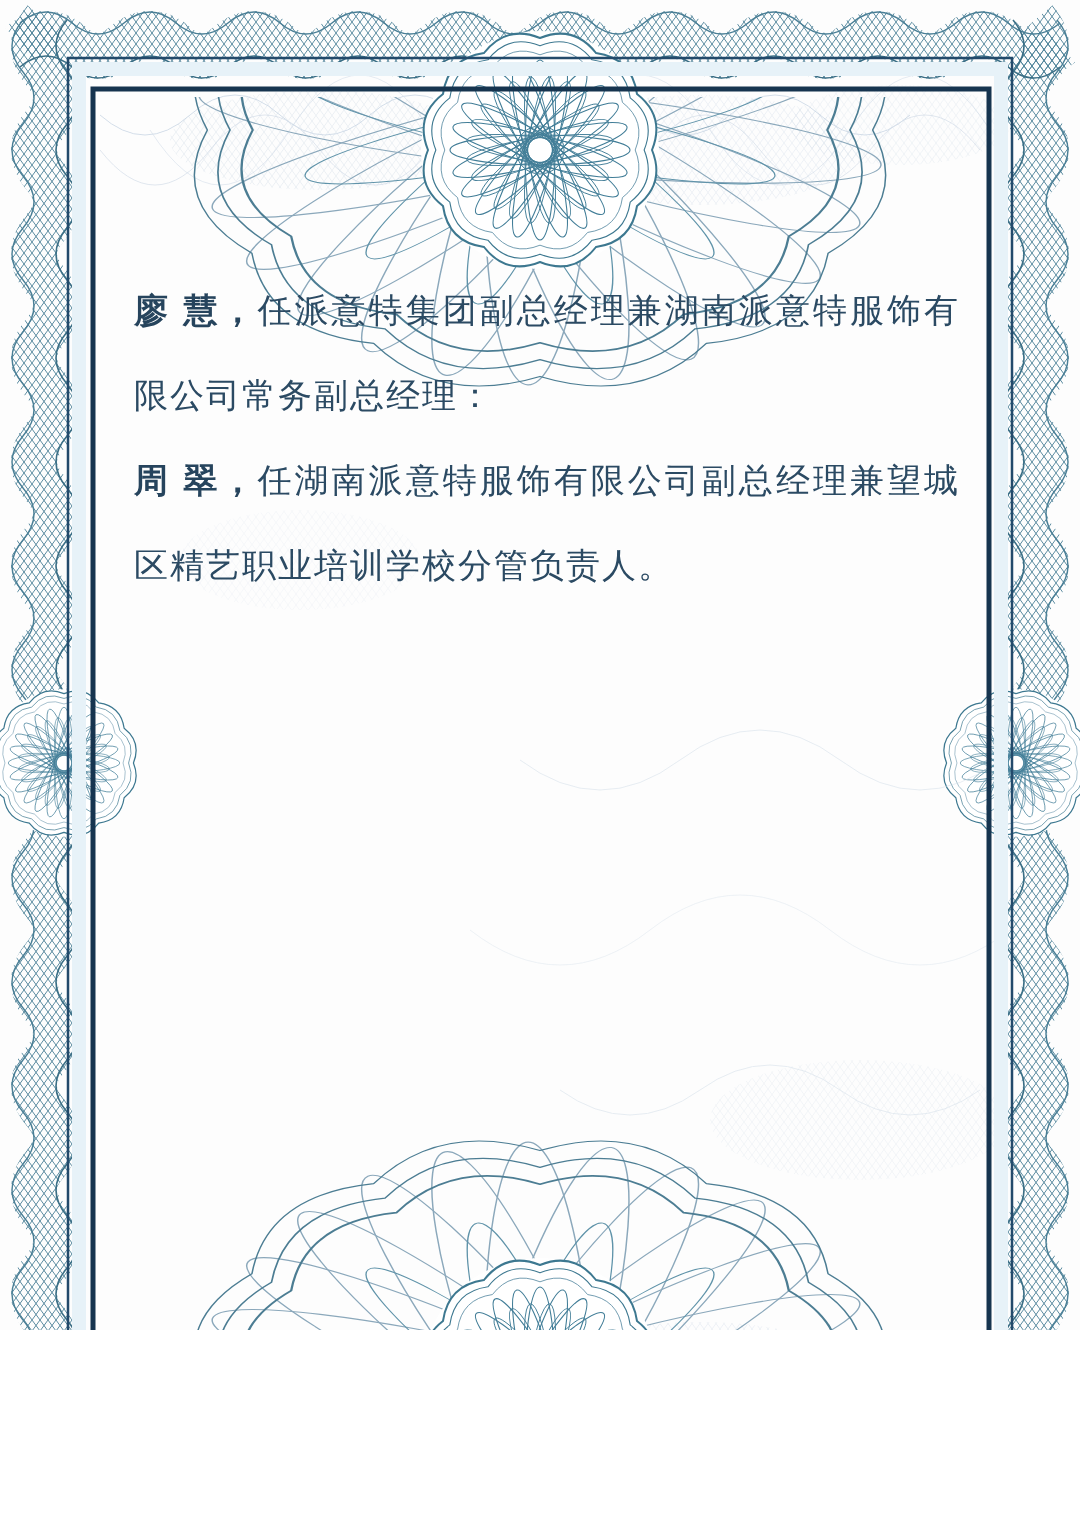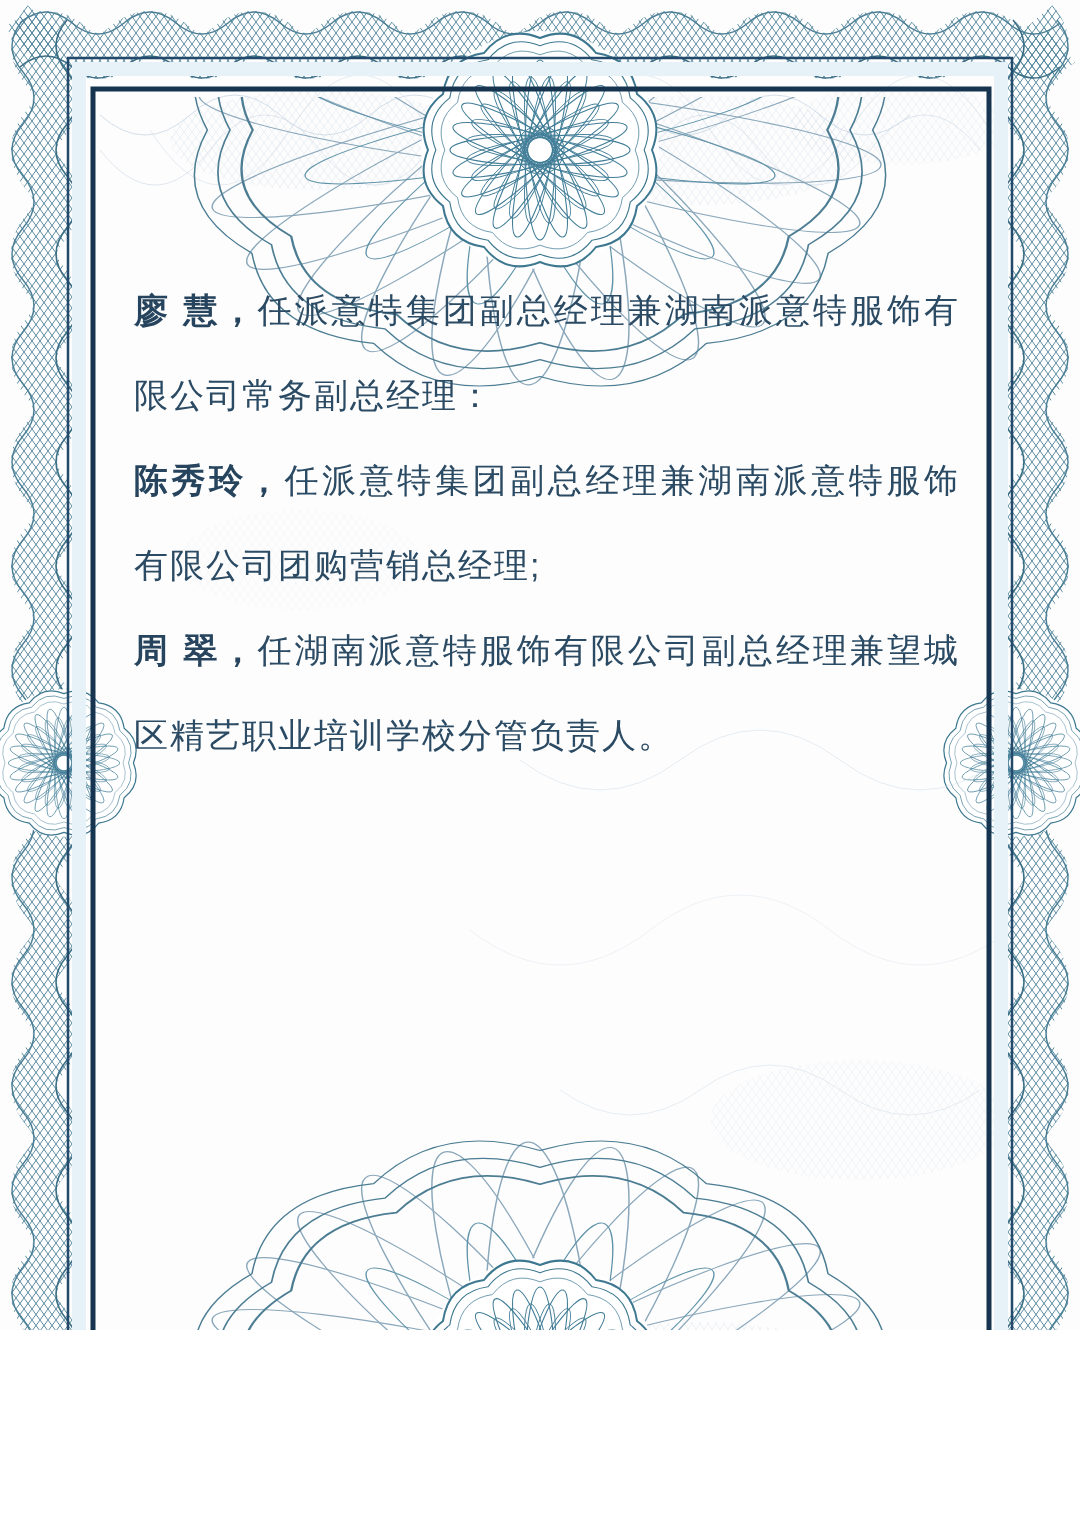--- a/index.html
+++ b/index.html
@@ -160,17 +160,16 @@
 
     <use href="#deco-top" transform="translate(0,1527) scale(1,-1)"></use>
 
     <rect x="79" y="69" width="922" height="1382" fill="none" stroke="#e7f2f8" stroke-width="14"></rect>
     <rect x="68" y="58" width="944" height="1404" fill="none" stroke="#234a6b" stroke-width="2.5"></rect>
     <rect x="93" y="89" width="896" height="1348" fill="none" stroke="#16344f" stroke-width="5"></rect>
   </svg>
 
   <div class="content">
     <p class="entry"><span class="name">廖 慧，</span><span class="desc">任派意特集团副总经理兼湖南派意特服饰有限公司常务副总经理：</span></p>
-    <p class="entry"><span class="name">陈秀玲，</span><span class="desc">任派意特集团副总经理兼湖南派意特服饰有限公司团购营销总经理;</span></p>
     <p class="entry"><span class="name">周 翠，</span><span class="desc">任湖南派意特服饰有限公司副总经理兼望城区精艺职业培训学校分管负责人。</span></p>
   </div>
 
 </div>
 
 </body></html>

